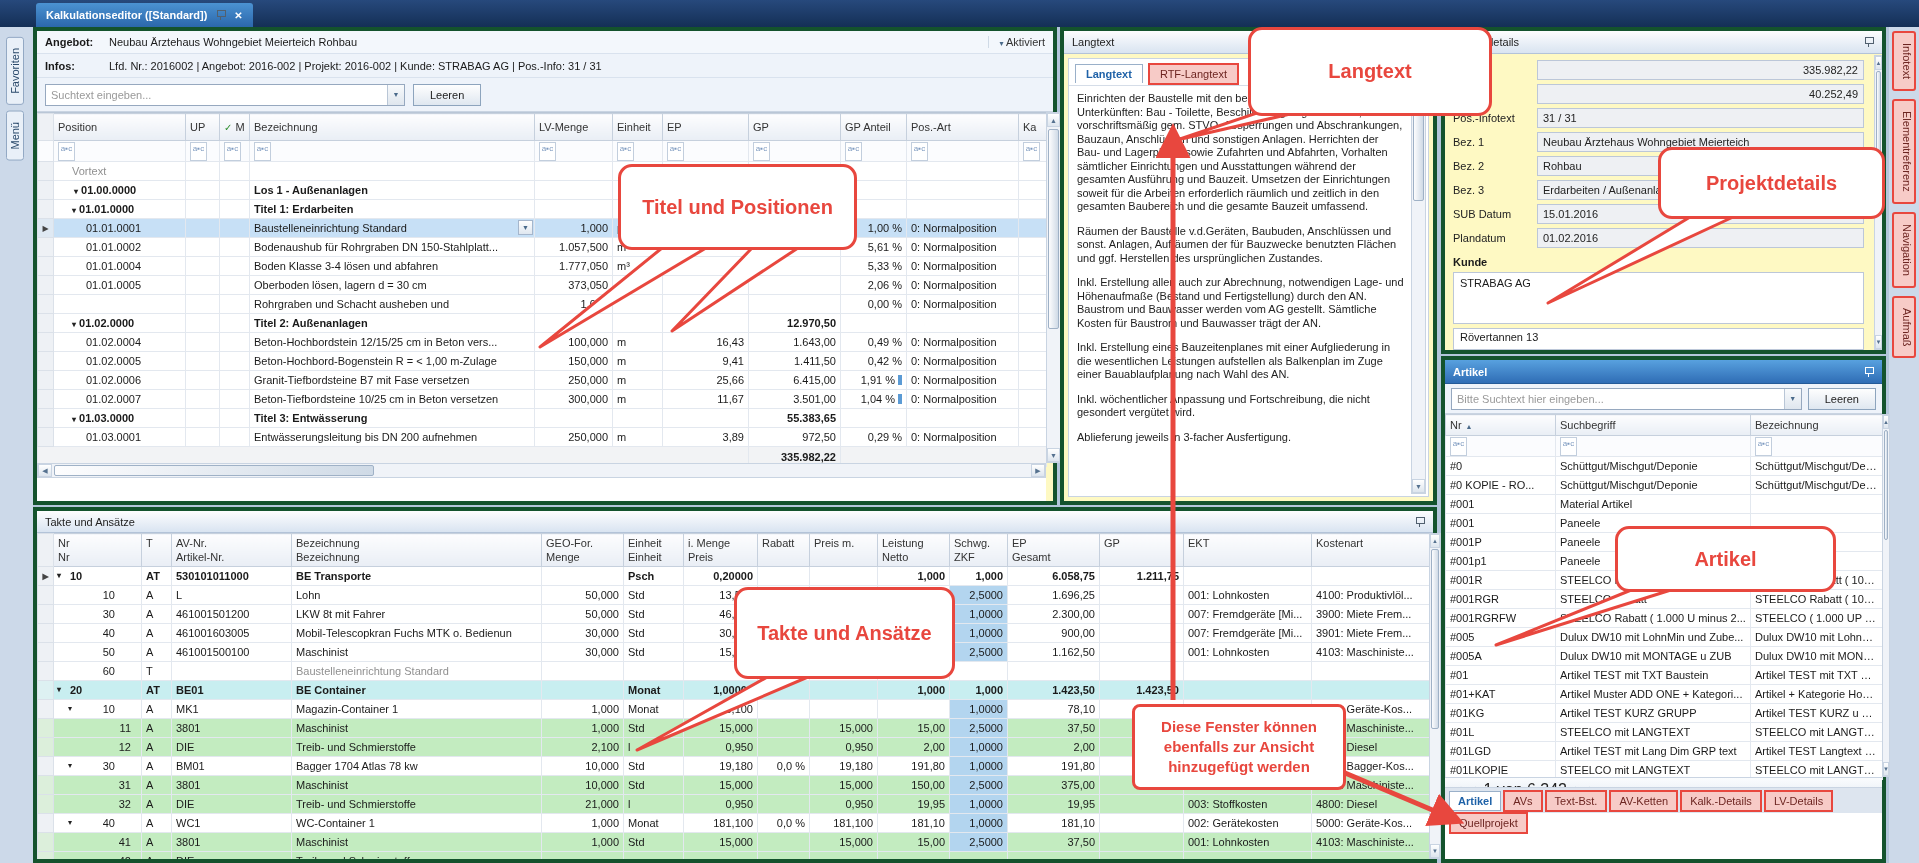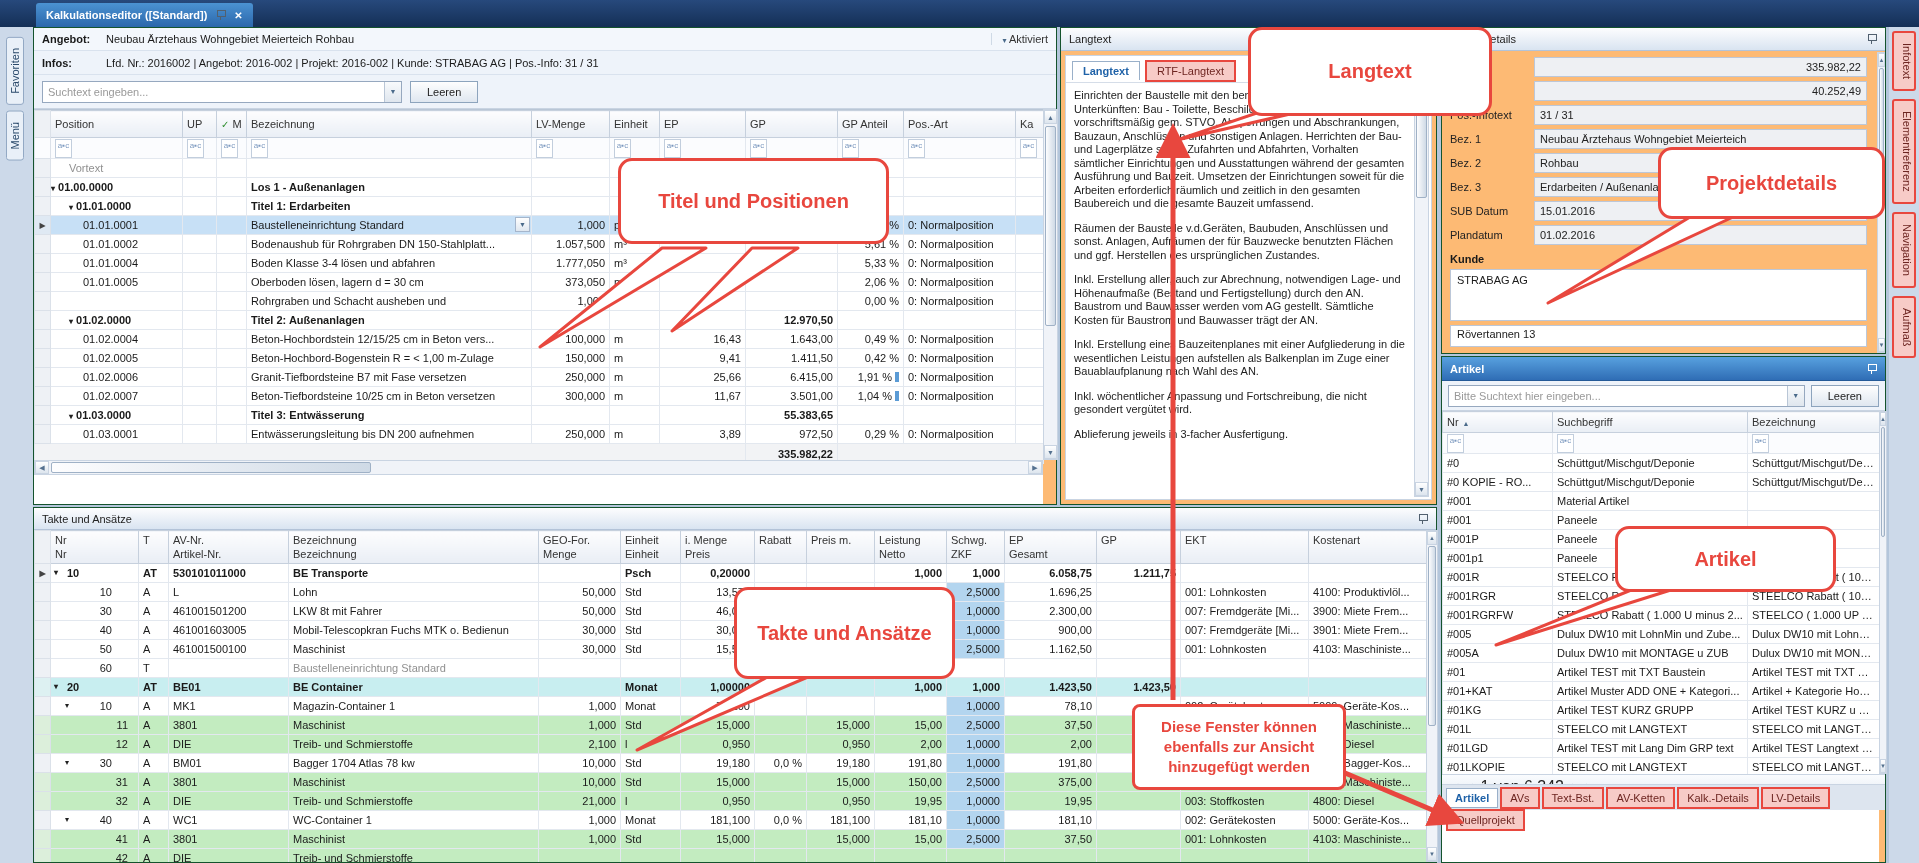--- a/index.html
+++ b/index.html
@@ -17,21 +17,21 @@
   .vstrip{position:absolute;top:27px;bottom:0;background:#ccd9e9}
   .vstrip.left{left:0;width:33px}
   .vstrip.right{left:1889px;width:30px}
   .vtab{writing-mode:vertical-rl;transform:rotate(180deg);background:#e9f0f8;border:1px solid #93a9c4;color:#2b4a6b;
     padding:10px 2px;margin:0 0 0 6px;font-size:11px;border-radius:3px;display:block}
   .vtab+.vtab{margin-top:6px}
   .vtabr{writing-mode:vertical-rl;background:#f7cbc7;border:2px solid #e8473e;color:#6d2521;padding:10px 1px;
     margin:0 0 8px 3px;font-size:11px;border-radius:3px;display:block;width:24px;text-align:center}
 
   
-  .panel{position:absolute;background:#fdba74;border:1px solid #14532d}
+  .panel{position:absolute;background:#fef9c3;border:4px solid #14532d}
   .ptitle{height:23px;padding:0 8px;background:linear-gradient(#fdfdfe,#d9e4f1);border-bottom:1px solid #b3c3d8;
     color:#222;display:flex;justify-content:space-between;align-items:center}
   .ptitle.blue{background:linear-gradient(#58a1df,#2f6db5);color:#fff;font-weight:bold;border-bottom:1px solid #245a98}
   .pin{position:relative;width:11px;height:12px;display:inline-block;color:#51606f}
   .ptitle.blue .pin{color:#fff}
   .pin::before{content:"";position:absolute;left:2px;top:1px;width:7px;height:5px;border:1px solid currentColor}
   .pin::after{content:"";position:absolute;left:5px;top:7px;width:1px;height:4px;background:currentColor}
 
   
   .hrow{height:23px;display:flex;align-items:center;padding:0 8px;background:#f3f7fc;border-bottom:1px solid #d9e2ee}
@@ -227,21 +227,21 @@
               <td class="r"></td>
               <td></td>
               <td class="r"></td>
               <td class="r"></td>
               <td class="r"></td>
               <td></td>
               <td></td>
             </tr>
             <tr class="bold">
               <td class="ind"></td>
-              <td style="padding-left: 0;"><span class="exp">▾</span> 01.00.0000</td>
+              <td style="padding-left: 20px;"><span class="exp">▾</span> 01.00.0000</td>
               <td></td>
               <td></td>
               <td class="relc"><span>Los 1 - Außenanlagen</span></td>
               <td class="r"></td>
               <td></td>
               <td class="r"></td>
               <td class="r"></td>
               <td class="r"></td>
               <td></td>
               <td></td>
@@ -1062,20 +1062,20 @@
     <polygon points="752,248 798,248 672,331" fill="#fff" stroke="#e8473e" stroke-width="3" stroke-linejoin="round"></polygon>
     <polygon points="1272,108 1316,108 1177,140" fill="#fff" stroke="#e8473e" stroke-width="3" stroke-linejoin="round"></polygon>
     <polygon points="1700,211 1746,211 1548,303" fill="#fff" stroke="#e8473e" stroke-width="3" stroke-linejoin="round"></polygon>
     <polygon points="778,671 822,671 637,750" fill="#fff" stroke="#e8473e" stroke-width="3" stroke-linejoin="round"></polygon>
     <polygon points="1646,584 1690,584 1496,645" fill="#fff" stroke="#e8473e" stroke-width="3" stroke-linejoin="round"></polygon>
 
     <line x1="1173" y1="700" x2="1173" y2="132" stroke="#e8473e" stroke-width="5" marker-end="url(#ah)"></line>
     <line x1="1338" y1="770" x2="1456" y2="820" stroke="#e8473e" stroke-width="5" marker-end="url(#ah)"></line>
   </svg>
 
-  <div class="bubble" style="left:618px;top:158px;width:271px;height:86px">Titel und Positionen</div>
+  <div class="bubble" style="left:618px;top:164px;width:239px;height:86px">Titel und Positionen</div>
   <div class="bubble" style="left:1248px;top:27px;width:244px;height:89px">Langtext</div>
   <div class="bubble" style="left:1658px;top:147px;width:227px;height:72px">Projektdetails</div>
   <div class="bubble" style="left:734px;top:587px;width:221px;height:92px">Takte und Ansätze</div>
   <div class="bubble" style="left:1615px;top:526px;width:221px;height:66px">Artikel</div>
   <div class="bubble note" style="left:1132px;top:704px;width:214px;height:86px">Diese Fenster können ebenfalls zur Ansicht hinzugefügt werden</div>
 
 </div>
 
 </body></html>

